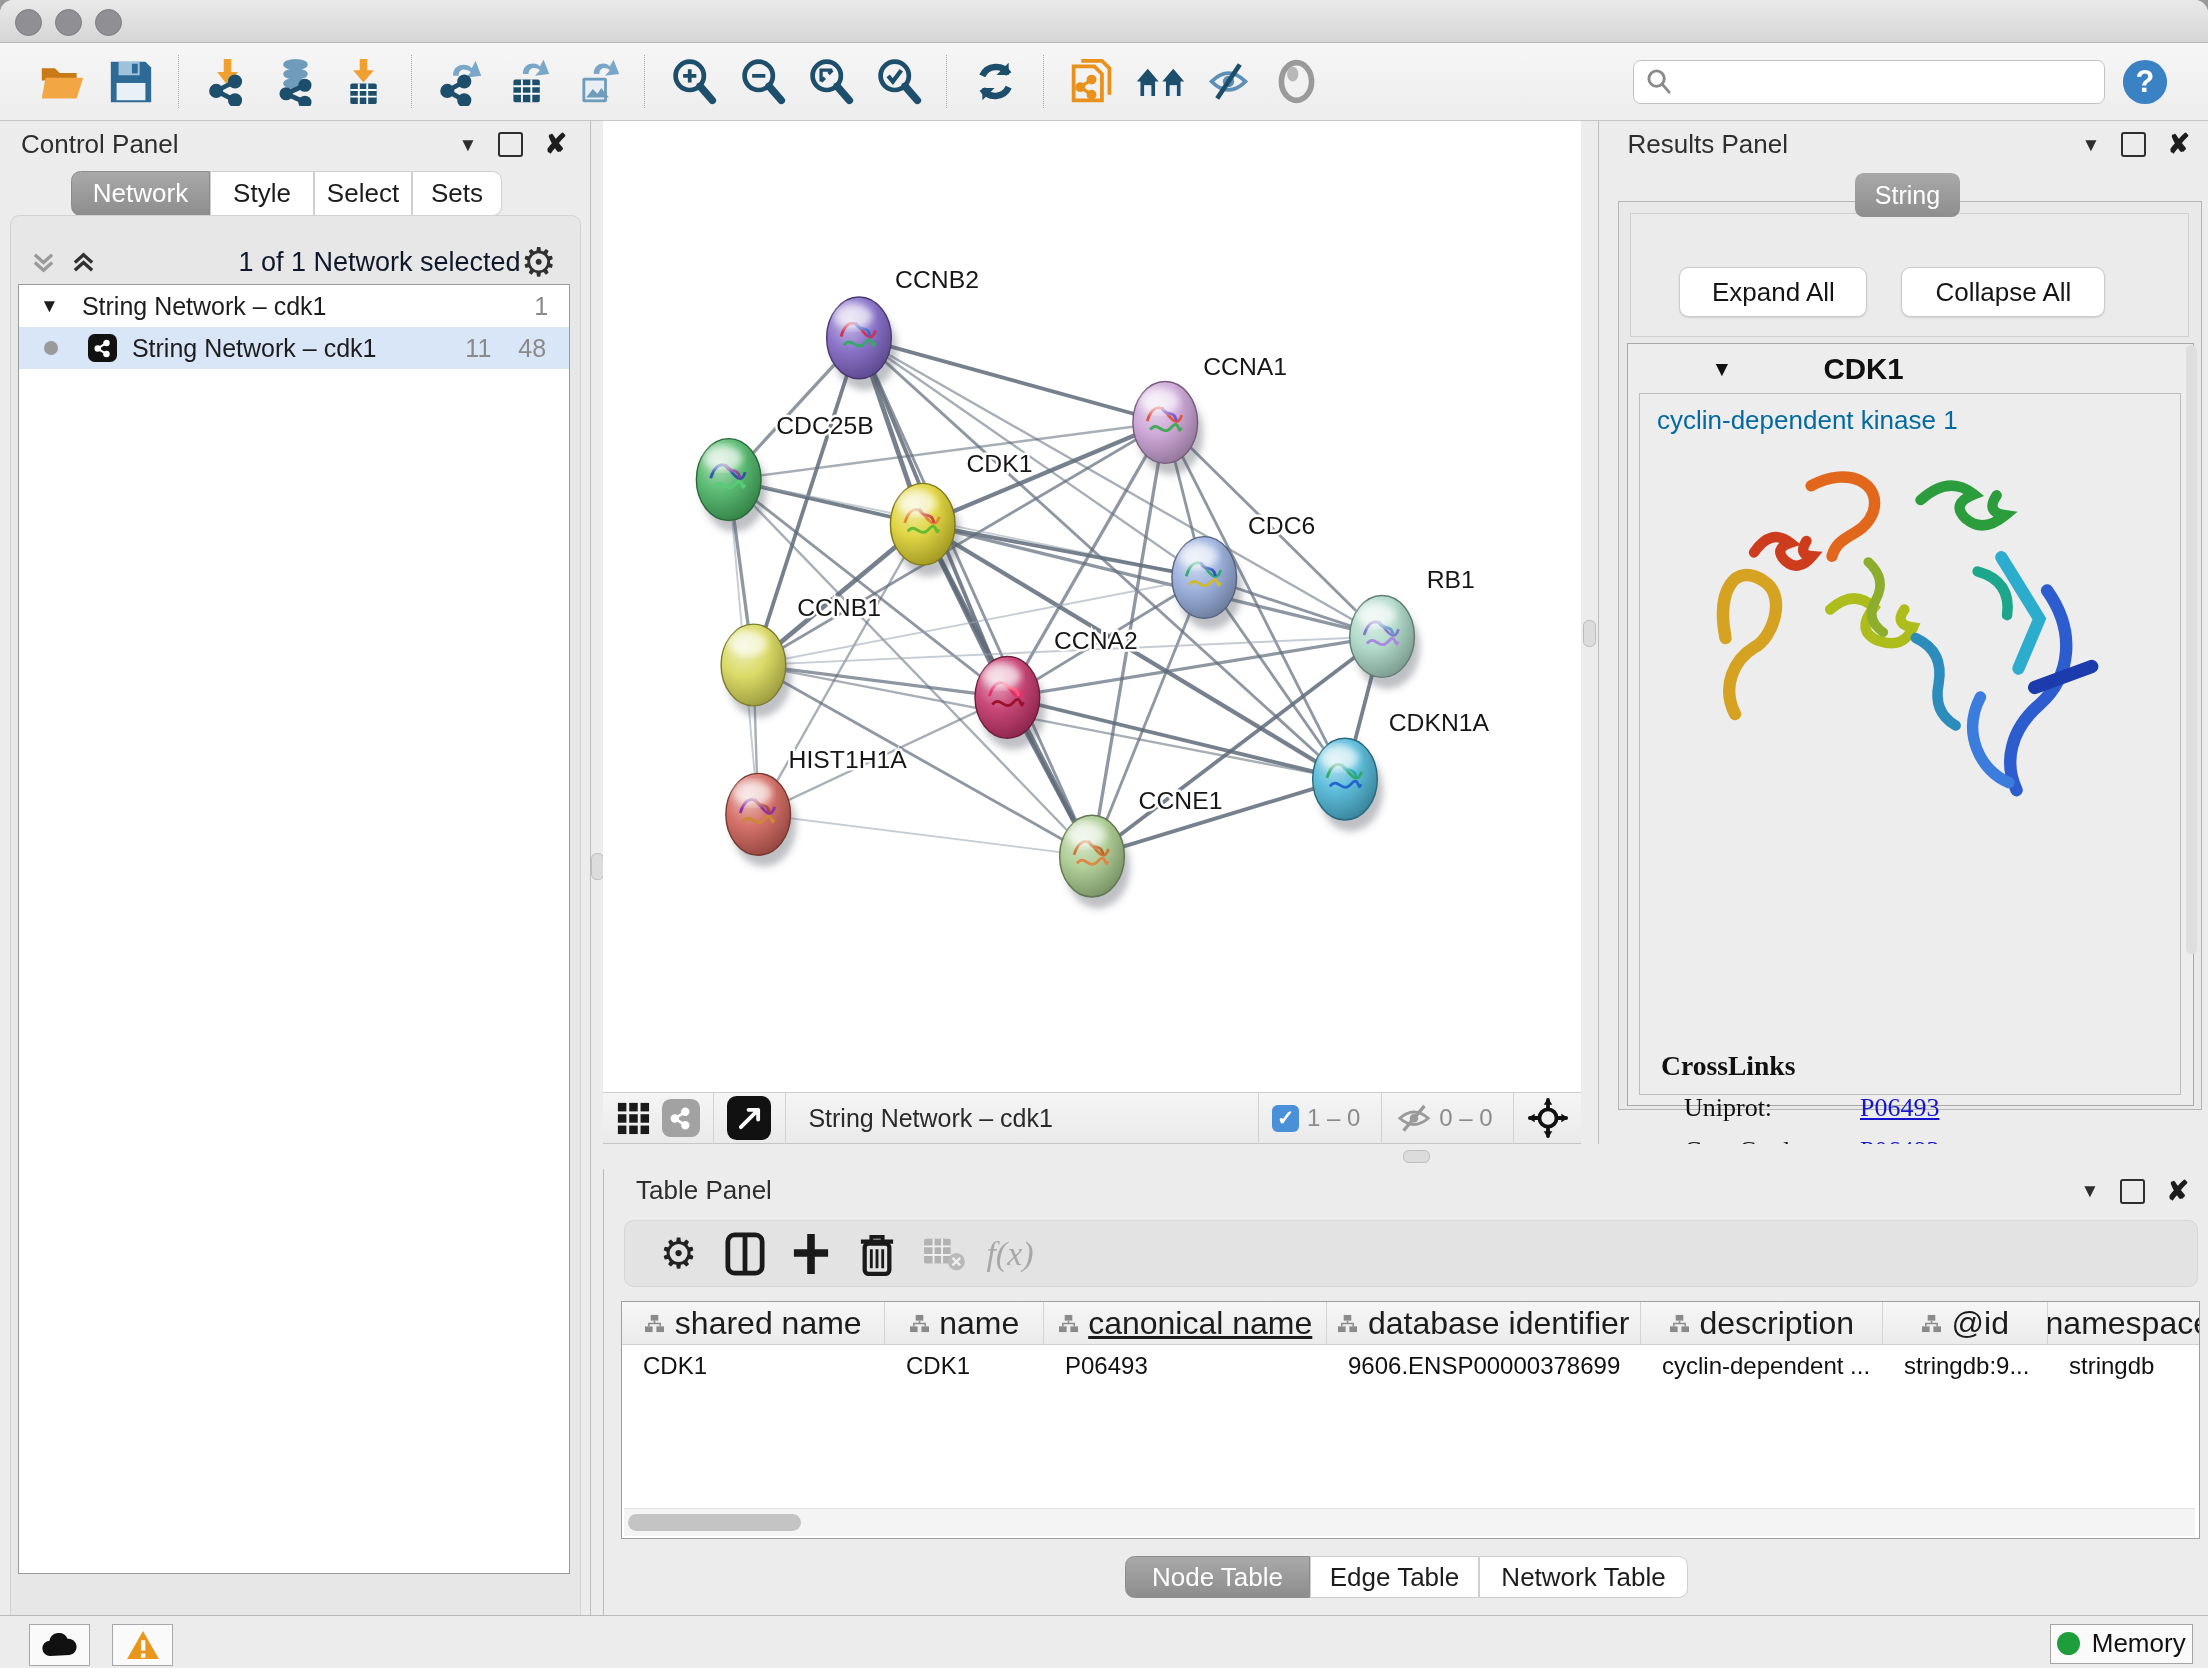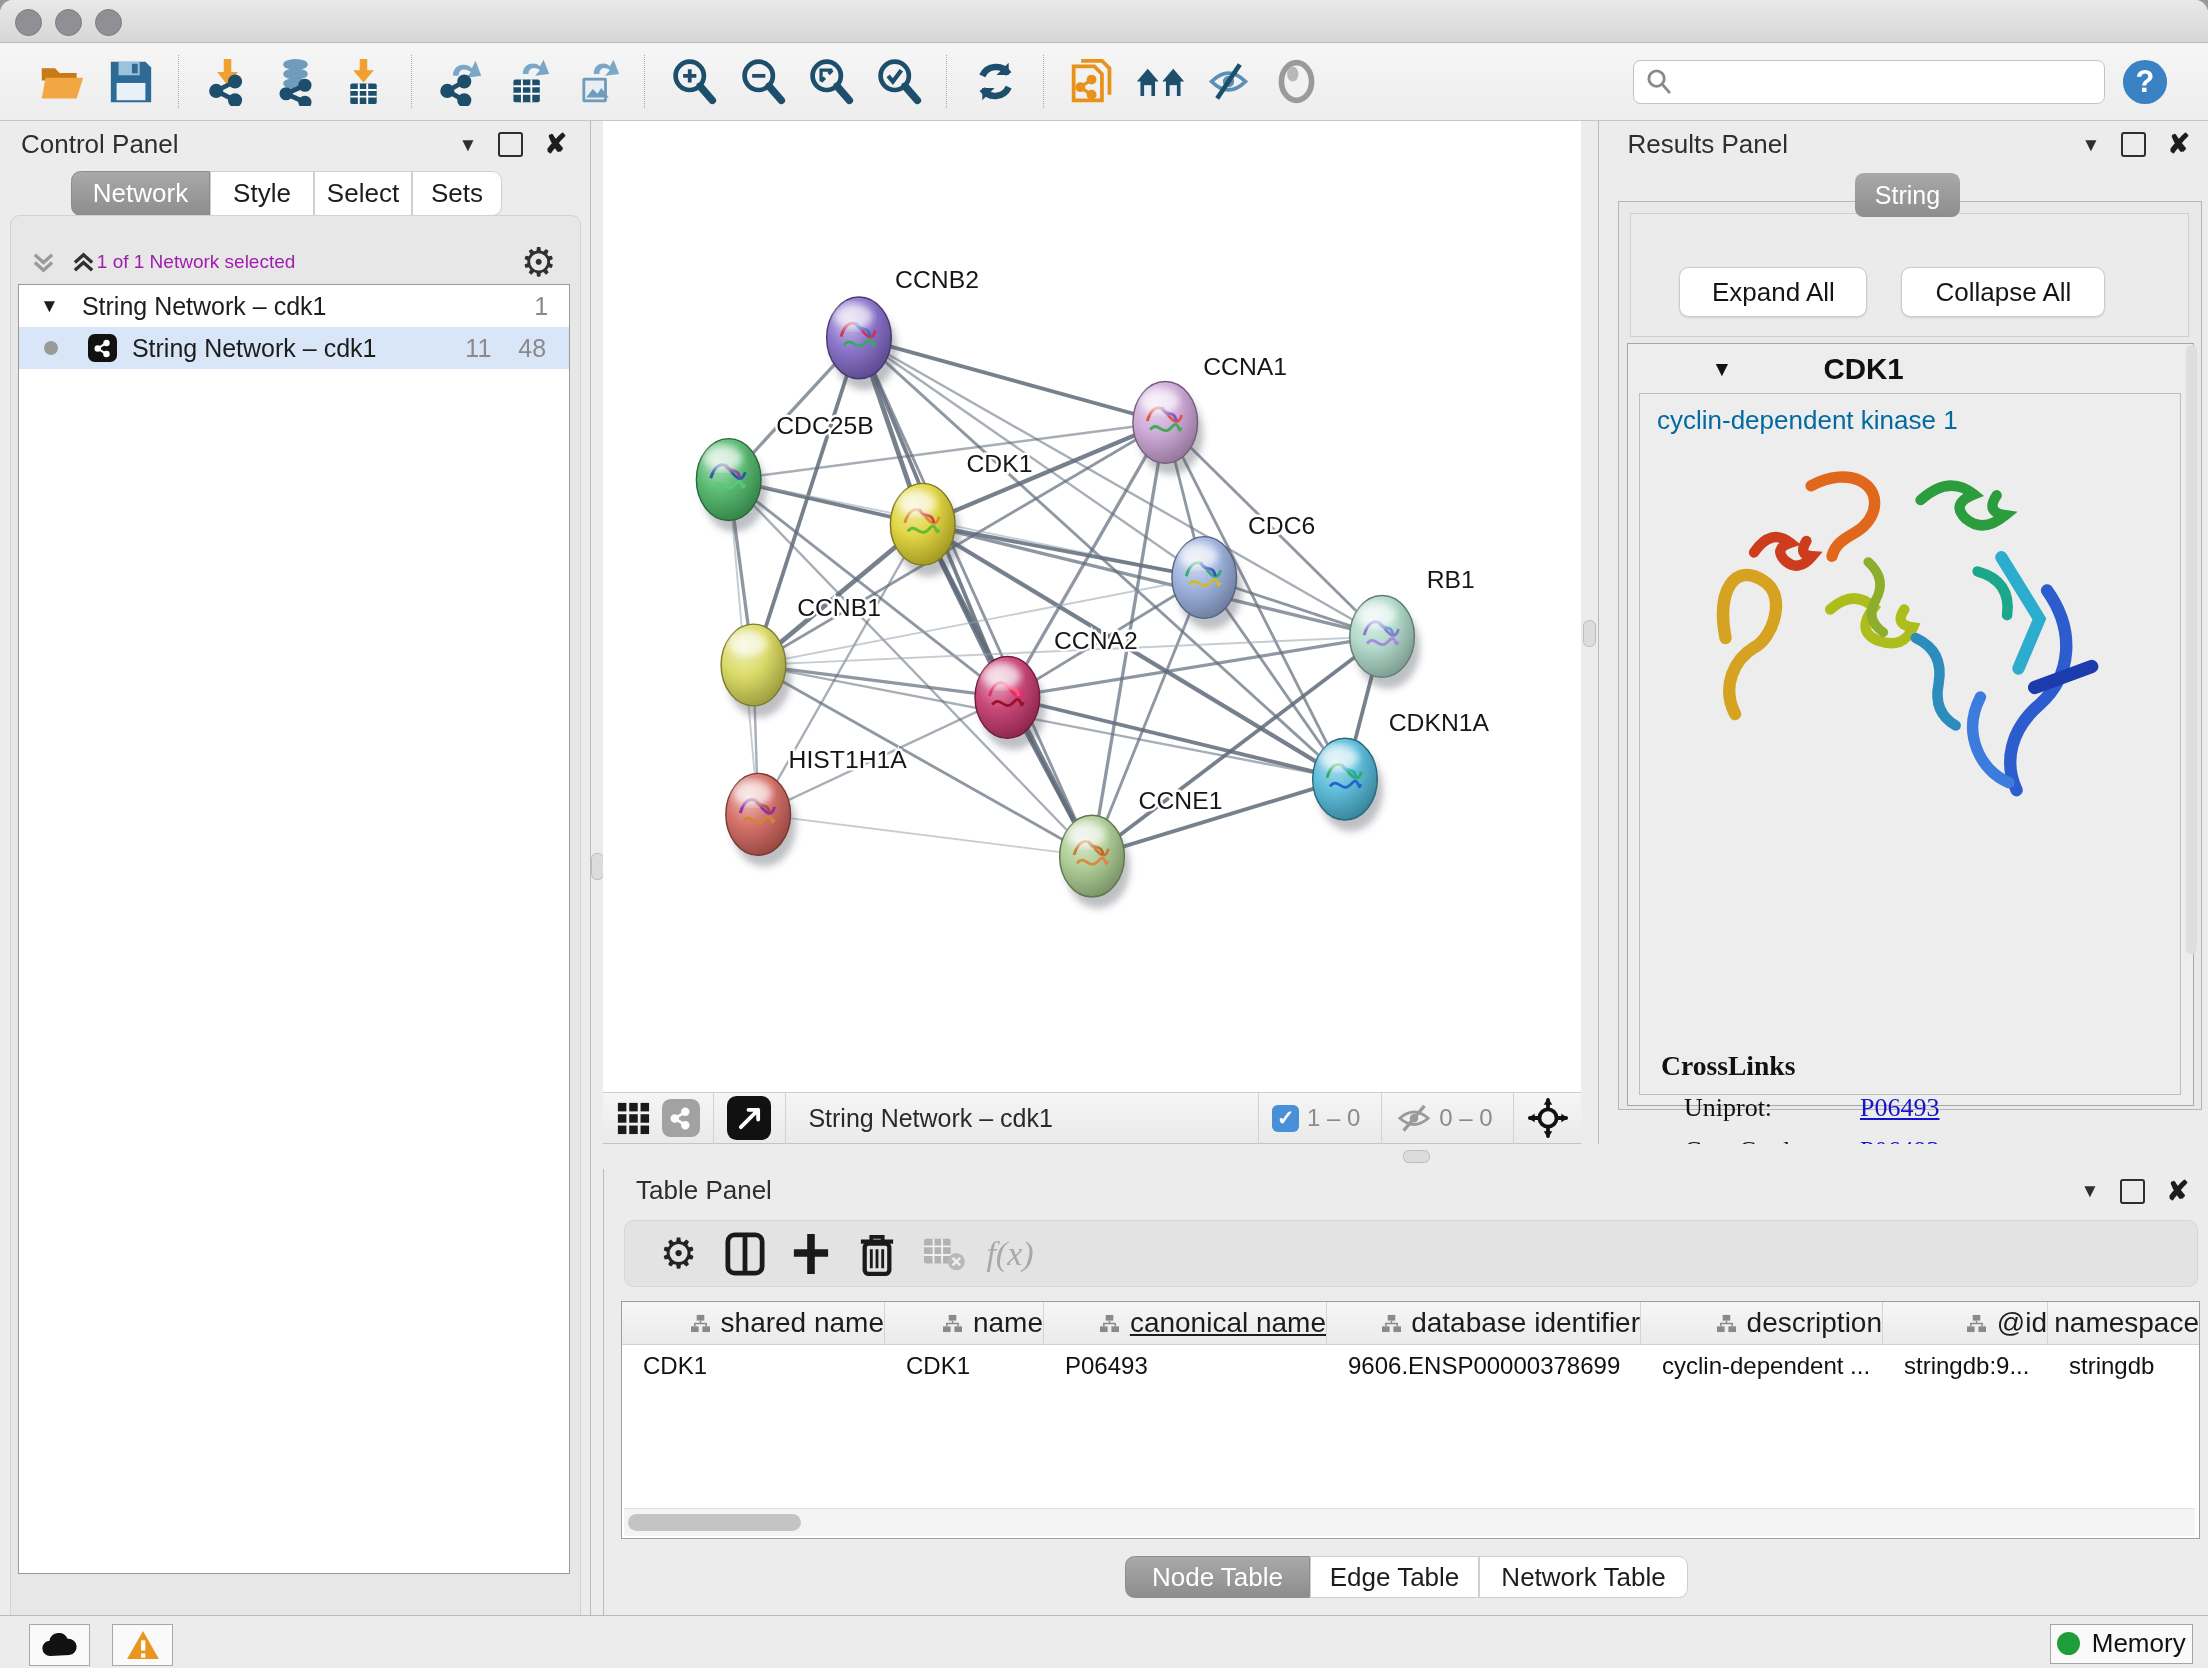--- a/index.html
+++ b/index.html
@@ -26,21 +26,21 @@
   .cp-head{position:absolute;left:21px;top:7.6px;}
   .cp-ctls{position:absolute;right:23px;top:11.4px;}
   .tabrow{position:absolute;display:flex;border-radius:15px;}
   .tab{height:45px;display:flex;align-items:center;justify-content:center;font-size:26px;border:1px solid #cfcfcf;background:#fff;color:#1c1c1c;box-sizing:border-box;}
   .tab.first{border-radius:9.5px 0 0 0;}
   .tab.last{border-radius:0 9.5px 9.5px 0;}
   .tab.active{background:linear-gradient(#a9a9a9,#8d8d8d);color:#fff;border-color:#8d8d8d;border-radius:9.5px 0 0 9.5px;}
   #ctrl-tabs{left:71px;top:50px;}
   .cp-content{position:absolute;left:9.5px;top:94px;width:569px;height:1484px;background:#e7e7e7;border:1px solid #d2d2d2;border-radius:9.5px 9.5px 0 0;}
   .cp-selrow{position:absolute;left:0;top:25px;width:100%;height:42px;display:flex;align-items:center;}
-  .cp-selrow .lbl{flex:1;text-align:left;font-size:19px;color:#a21caf;}
+  .cp-selrow .lbl{flex:1;text-align:right;font-size:27px;color:#0f172a;}
   .gear{font-size:40px;color:#303030;line-height:38px;}
   .cp-list{position:absolute;left:7.6px;top:68px;width:552px;height:1290px;background:#fff;border:1px solid #9a9a9a;box-sizing:border-box;}
   .net-row{position:relative;height:42px;display:flex;align-items:center;font-size:25px;color:#1d1d1d;}
   .net-row .count{color:#8a8a8a;}
   .net-row.selected{background:#d8e6f8;}
   .share-badge{width:28.5px;height:28.5px;background:#111;border-radius:6.7px;display:flex;align-items:center;justify-content:center;}
   
   #canvas{position:absolute;left:603px;top:121px;width:978px;height:971px;background:#ffffff;}
   #canvas-bar{position:absolute;left:603px;top:1092px;width:978px;height:52px;background:linear-gradient(#f5f5f5,#eaeaea);border-top:1px solid #cdcdcd;border-bottom:1px solid #c4c4c4;display:flex;align-items:center;box-sizing:border-box;}
   .cb-sep{width:1px;height:51px;background:#d2d2d2;margin:0 13.3px;}
@@ -73,21 +73,21 @@
   #hsplit{position:absolute;left:603px;top:1144px;width:1605px;height:25px;background:#ececec;}
   
   #table-panel{position:absolute;left:603px;top:1169px;width:1605px;height:446px;background:#ececec;border-left:1px solid #bcbcbc;box-sizing:border-box;}
   .tp-head{position:absolute;left:32px;top:5.7px;}
   .tp-ctls{position:absolute;right:19px;top:9.5px;}
   .tp-toolbar{position:absolute;left:20px;top:51px;width:1574px;height:67px;background:#e3e3e3;border:1px solid #d5d5d5;border-radius:9.5px;display:flex;align-items:center;padding-left:27px;box-sizing:border-box;}
   .tp-icon{width:53px;height:48px;display:flex;align-items:center;justify-content:center;margin-right:13.3px;}
   .fx{font-family:"Liberation Serif",serif;font-style:italic;font-size:34px;color:#a8a8a8;}
   .tbl{position:absolute;left:17px;top:132px;width:1579px;height:238px;background:#fff;border:1.9px solid #9e9e9e;box-sizing:border-box;overflow:hidden;}
   .tbl-header{display:flex;height:42px;background:linear-gradient(#f6f6f6,#ebebeb);border-bottom:1px solid #cfcfcf;}
-  .tbl-hcell{display:flex;align-items:center;justify-content:flex-end;gap:9.5px;font-size:28px;color:#1c1c1c;border-right:1px solid #d4d4d4;box-sizing:border-box;overflow:hidden;white-space:nowrap;}
+  .tbl-hcell{display:flex;align-items:center;justify-content:center;gap:9.5px;font-size:32px;color:#1c1c1c;border-right:1px solid #d4d4d4;box-sizing:border-box;overflow:hidden;white-space:nowrap;}
   .tbl-row{display:flex;height:42px;}
   .tbl-cell{display:flex;align-items:center;font-size:24px;color:#111;padding-left:21px;box-sizing:border-box;overflow:hidden;white-space:nowrap;}
   .tbl-scroll{position:absolute;left:1.9px;bottom:1.9px;width:1571px;height:27px;background:#f4f4f4;border-top:1px solid #e2e2e2;}
   .tbl-thumb{position:absolute;left:3.8px;top:4.8px;width:173px;height:17px;background:#c4c4c4;border-radius:8.6px;}
   #table-tabs{left:521px;top:387px;}
   #table-tabs .tab{font-size:26px;height:42px;}
   #table-tabs .tab.active{border-radius:9.5px 0 0 9.5px;}
   
   #statusbar{position:absolute;left:0;top:1615px;width:100%;height:53px;background:#ececec;border-top:1px solid #b9b9b9;box-sizing:border-box;}
   .sb-btn{position:absolute;top:7.6px;width:59px;height:40px;background:#fafafa;border:1.9px solid #a8a8a8;display:flex;align-items:center;justify-content:center;}

